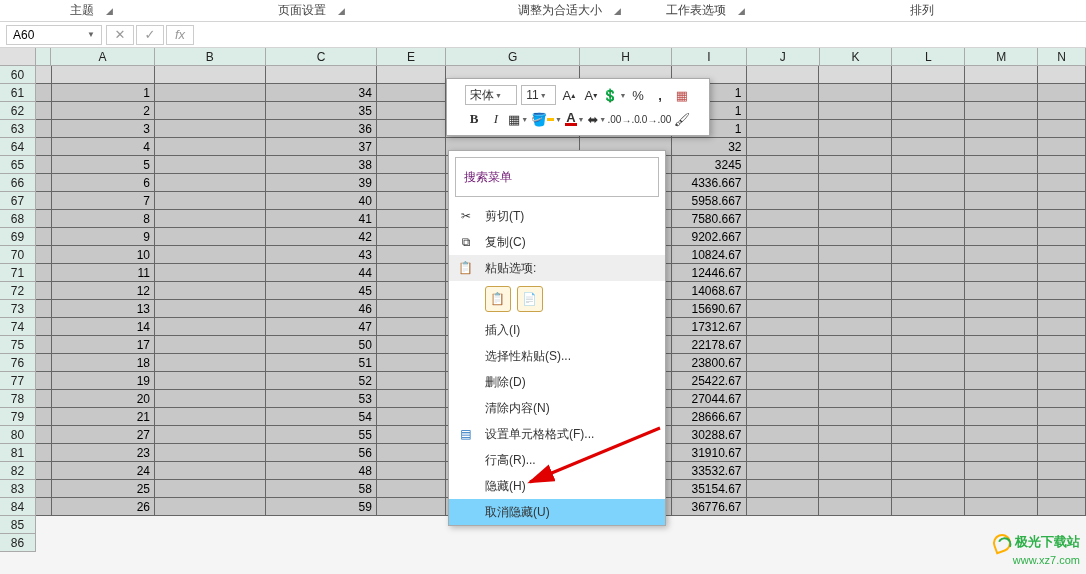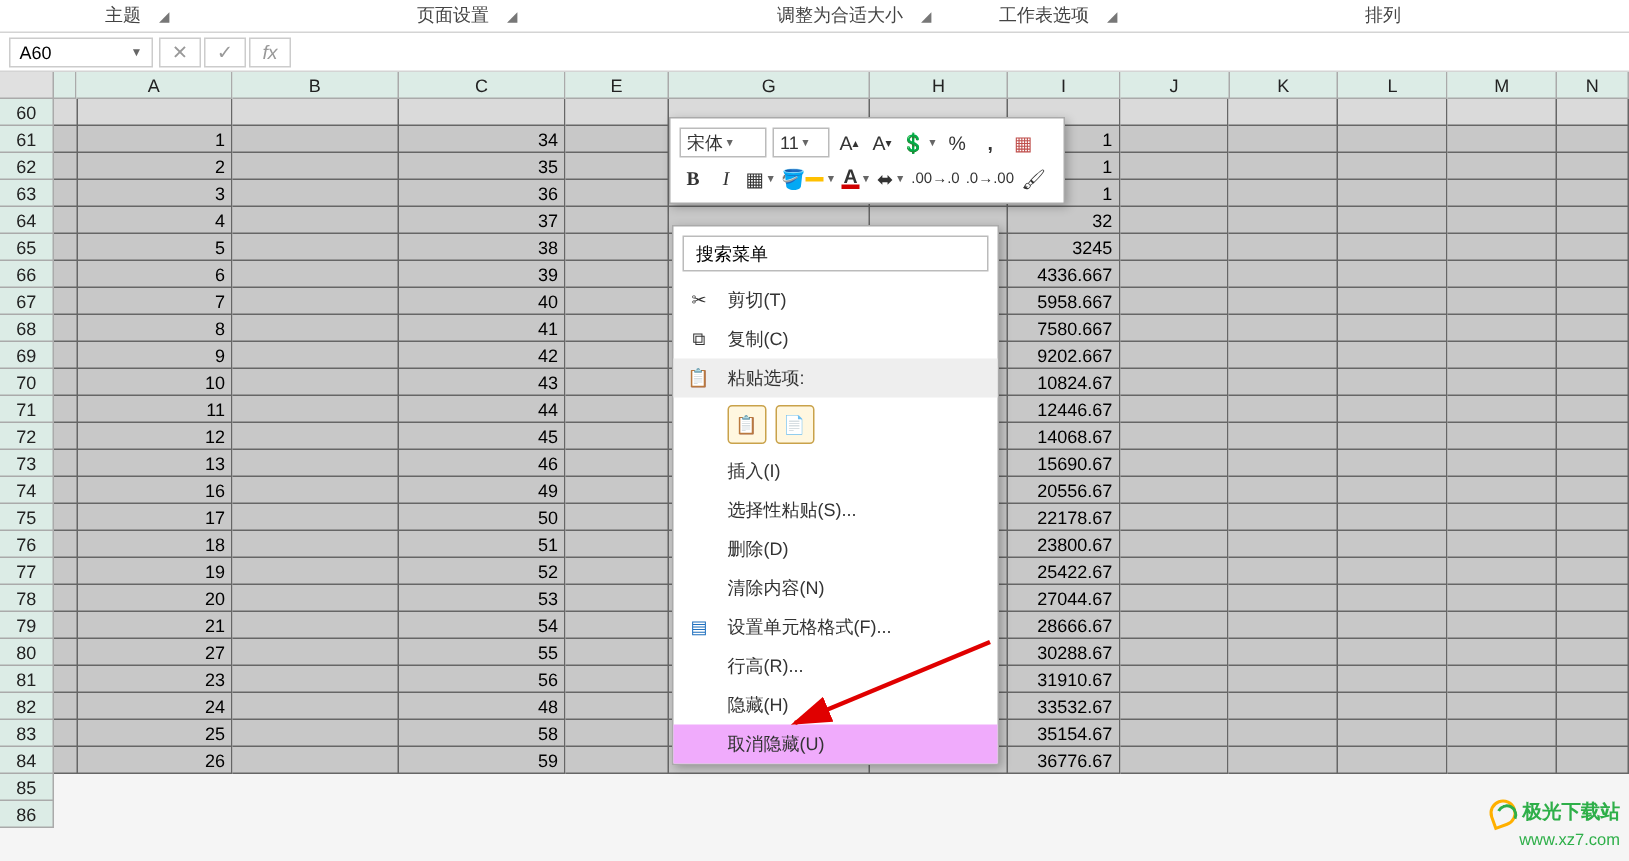--- a/index.html
+++ b/index.html
@@ -22,39 +22,39 @@
 .corner { position: absolute; left: 0; top: 0; width: 36px; height: 18px; background: #e0e0e0; border-right: 1px solid #aaa; border-bottom: 1px solid #aaa; }
 .col-headers { position: absolute; left: 36px; top: 0; right: 0; height: 18px; display: flex; }
 .col-h { background: #dcece6; border-right: 1px solid #aaa; border-bottom: 1px solid #aaa; text-align: center; height: 18px; line-height: 18px; color: #222; font-size: 12px; }
 .row-headers { position: absolute; left: 0; top: 18px; width: 36px; bottom: 0; }
 .row-h { background: #dcece6; border-right: 1px solid #aaa; border-bottom: 1px solid #aaa; text-align: center; height: 18px; line-height: 18px; color: #222; font-size: 12px; }
 .cells { position: absolute; left: 36px; top: 18px; right: 0; bottom: 0; }
 .row { display: flex; height: 18px; }
 .cell { border-right: 1px solid #666; border-bottom: 1px solid #666; height: 18px; line-height: 18px; padding: 0 4px; background: #c8c8c8; text-align: right; font-size: 12px; color: #000; overflow: hidden; }
 .cell.firstrow { background: #dadada; }
 
-.mini-toolbar { position: absolute; left: 446px; top: 78px; width: 264px; background: #fff; border: 1px solid #aaa; box-shadow: 2px 2px 6px rgba(0,0,0,.25); padding: 4px 6px; }
+.mini-toolbar { position: absolute; left: 446px; top: 78px; width: 264px; background: #fff; border: 1px solid #aaa; box-shadow: 2px 2px 6px rgba(0,0,0,.25); padding: 4px 18px; }
 .mini-row { display: flex; align-items: center; gap: 4px; height: 24px; }
 .mini-sel { border: 1px solid #bbb; height: 20px; display: flex; align-items: center; padding: 0 4px; font-size: 12px; color: #333; }
 .mini-btn { height: 20px; min-width: 18px; display: flex; align-items: center; justify-content: center; color: #333; font-size: 13px; position: relative; }
 .mini-btn.bold { font-weight: bold; font-family: serif; }
 .mini-btn.italic { font-style: italic; font-family: serif; }
 .mini-dd { font-size: 7px; margin-left: 1px; color: #666; }
 .mini-brush { position: relative; }
 .bucket { width: 0; height: 0; display: inline-block; border-bottom: 3px solid #ffc000; width: 12px; }
 .font-a { color: #333; font-weight: bold; }
 .font-underline { border-bottom: 3px solid #d00000; display: inline-block; line-height: 10px; padding: 0 1px; }
 
 .ctx-menu { position: absolute; left: 448px; top: 150px; width: 218px; background: #fff; border: 1px solid #aaa; box-shadow: 2px 2px 6px rgba(0,0,0,.25); }
-.ctx-search { border: 1px solid #bbb; margin: 6px; height: 24px; padding: 0 8px; color: #000000; display: flex; align-items: center; font-size: 12px; }
+.ctx-search { border: 1px solid #bbb; margin: 6px; height: 40px; padding: 0 8px; color: #701a75; display: flex; align-items: center; font-size: 12px; }
 .ctx-item { height: 26px; display: flex; align-items: center; padding: 0 8px 0 36px; position: relative; color: #333; font-size: 12px; }
 .ctx-icon { position: absolute; left: 8px; width: 18px; height: 18px; display: flex; align-items: center; justify-content: center; }
 .ctx-paste-opts { display: flex; gap: 6px; padding: 4px 8px 4px 36px; height: 36px; align-items: center; }
 .paste-opt { width: 26px; height: 26px; border: 1px solid #c9a24a; background: #fff7e0; border-radius: 3px; display: flex; align-items: center; justify-content: center; }
-.ctx-item.hl { background: #f0abfc; }
+.ctx-item.hl { background: #7dd3fc; }
 
 .arrow { position: absolute; pointer-events: none; }
 .arrow svg { overflow: visible; }
 
 .watermark { position: absolute; right: 6px; bottom: 6px; font-size: 13px; color: #2eaf49; font-weight: bold; text-align: right; line-height: 16px; }
 .watermark .dom { color: #2eaf49; font-size: 11px; font-weight: normal; }
 .wm-logo { display: inline-block; width: 18px; height: 18px; border: 2px solid #ffb000; border-radius: 50% 50% 50% 0; transform: rotate(-20deg); margin-right: 4px; vertical-align: middle; position: relative; }
 .wm-logo::after { content: ""; position: absolute; left: 2px; top: 2px; width: 10px; height: 10px; border: 2px solid #2eaf49; border-radius: 50%; border-left-color: transparent; border-bottom-color: transparent; }
 </style>
 </head>
@@ -353,27 +353,27 @@
         <div class="cell" style="width: 96px;"></div>
         <div class="cell" style="width: 78px;">15690.67</div>
         <div class="cell" style="width: 76px;"></div>
         <div class="cell" style="width: 76px;"></div>
         <div class="cell" style="width: 76px;"></div>
         <div class="cell" style="width: 76px;"></div>
         <div class="cell" style="width: 50px;"></div>
       </div>
       <div class="row">
         <div class="cell" style="width: 16px;"></div>
-        <div class="cell" style="width: 108px;">16</div>
-        <div class="cell" style="width: 116px;"></div>
-        <div class="cell" style="width: 116px;">49</div>
-        <div class="cell" style="width: 72px;"></div>
-        <div class="cell" style="width: 140px;"></div>
-        <div class="cell" style="width: 96px;"></div>
-        <div class="cell" style="width: 78px;">20556.67</div>
+        <div class="cell" style="width: 108px;">14</div>
+        <div class="cell" style="width: 116px;"></div>
+        <div class="cell" style="width: 116px;">47</div>
+        <div class="cell" style="width: 72px;"></div>
+        <div class="cell" style="width: 140px;"></div>
+        <div class="cell" style="width: 96px;"></div>
+        <div class="cell" style="width: 78px;">17312.67</div>
         <div class="cell" style="width: 76px;"></div>
         <div class="cell" style="width: 76px;"></div>
         <div class="cell" style="width: 76px;"></div>
         <div class="cell" style="width: 76px;"></div>
         <div class="cell" style="width: 50px;"></div>
       </div>
       <div class="row">
         <div class="cell" style="width: 16px;"></div>
         <div class="cell" style="width: 108px;">17</div>
         <div class="cell" style="width: 116px;"></div>

